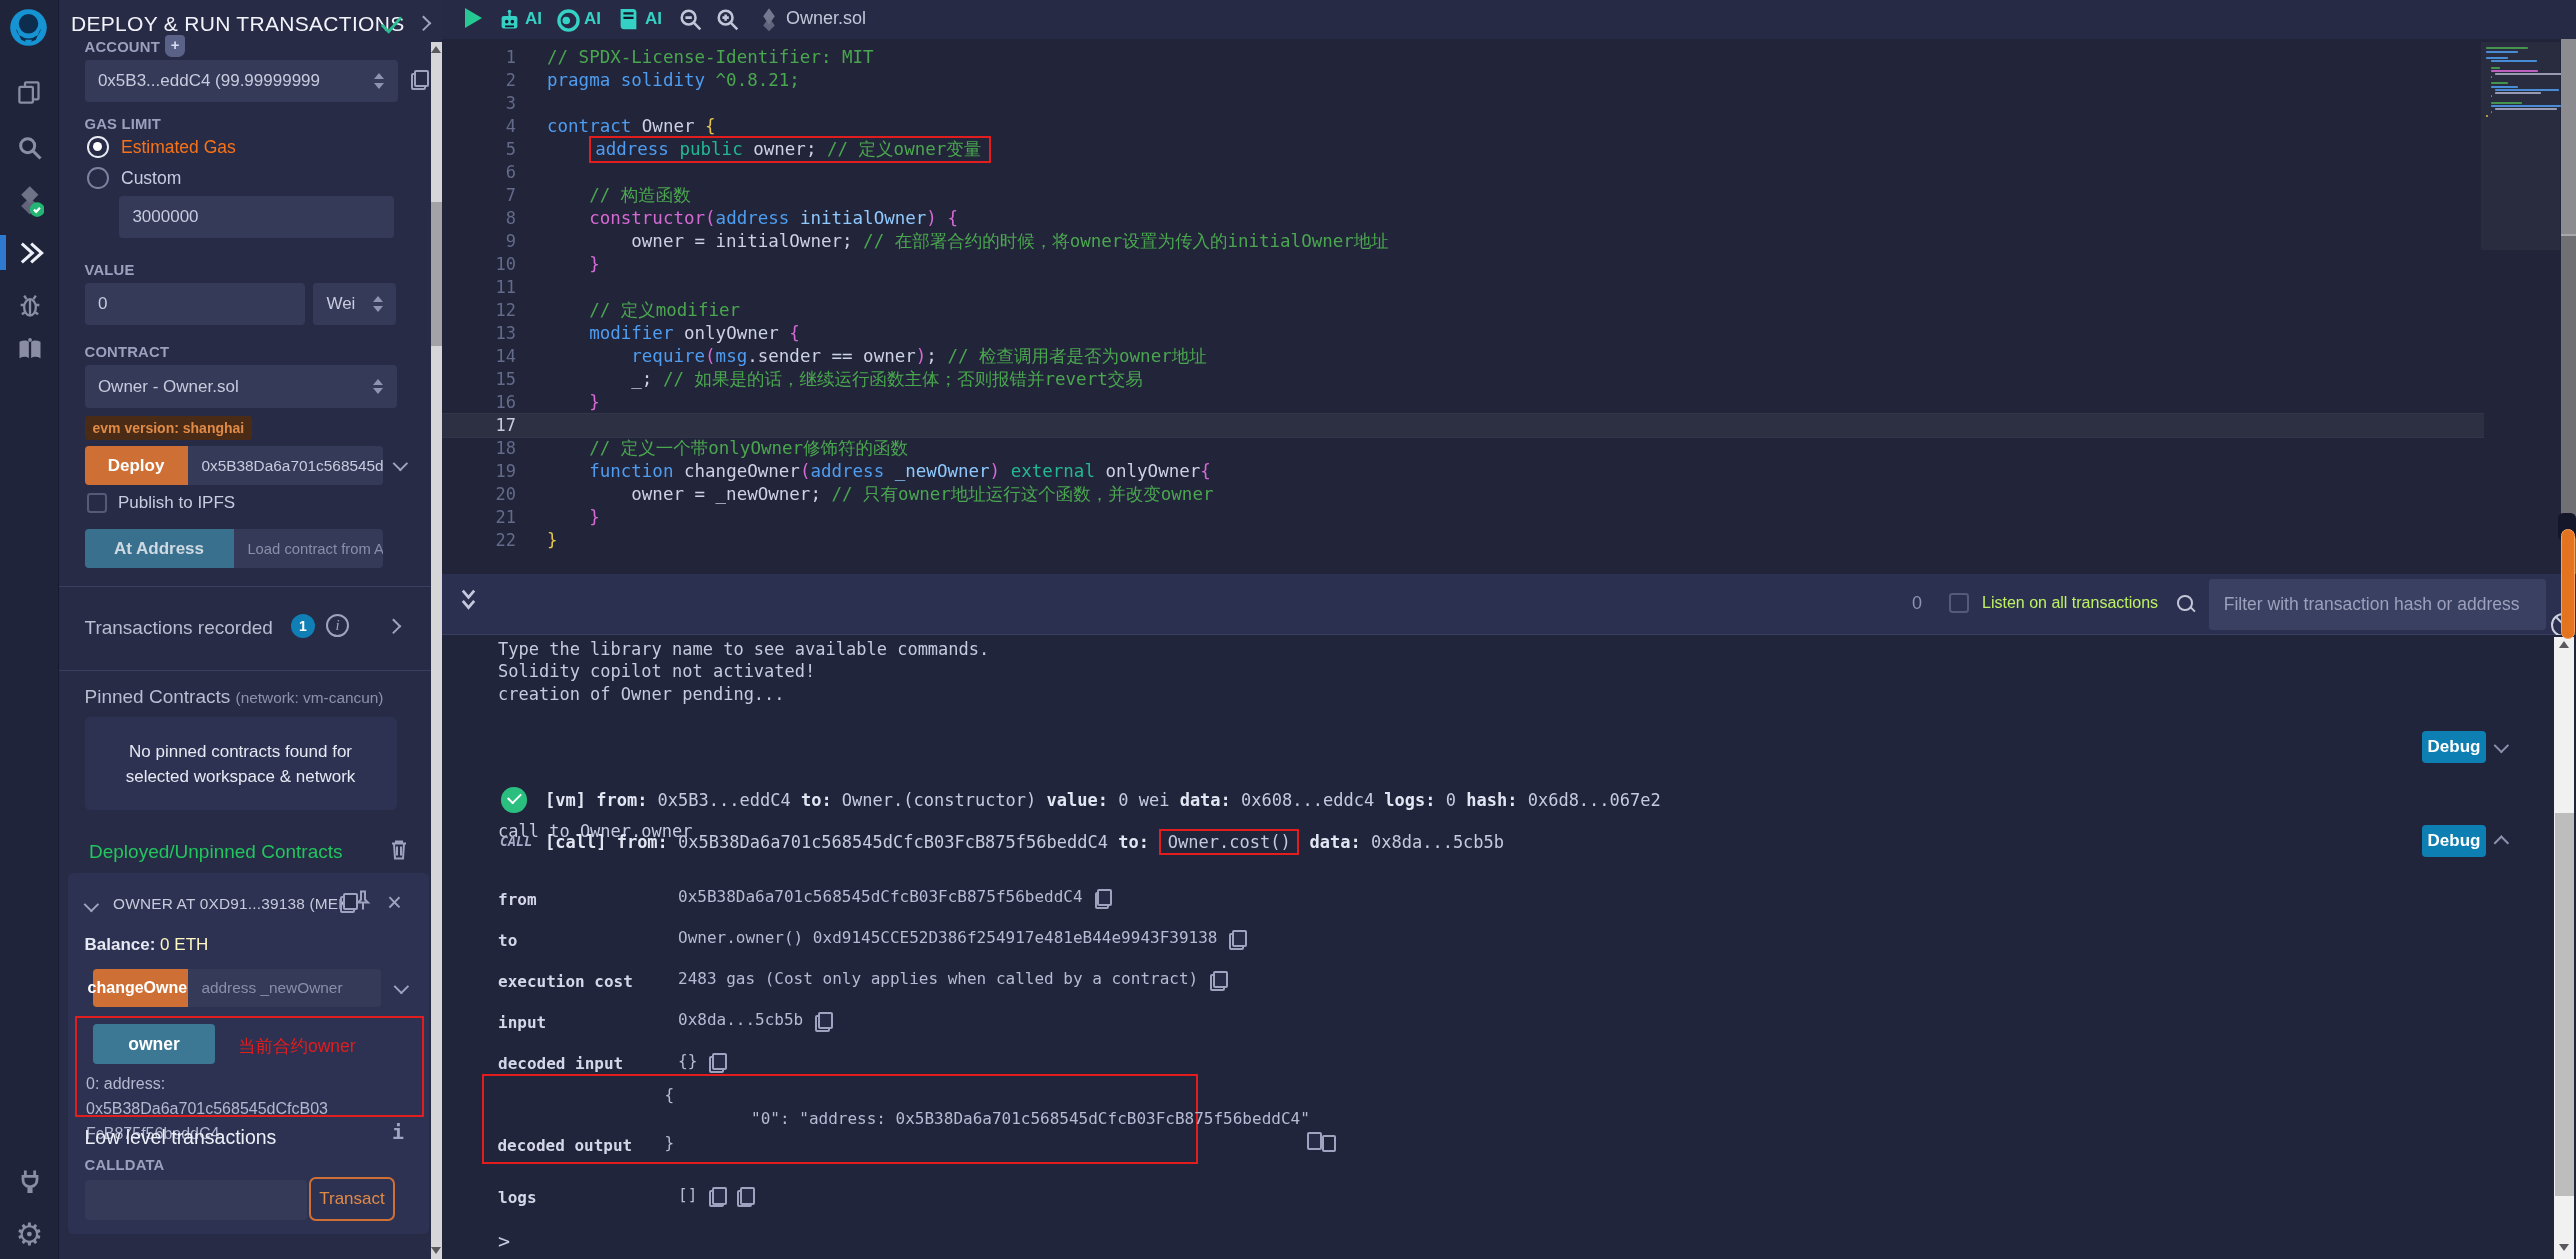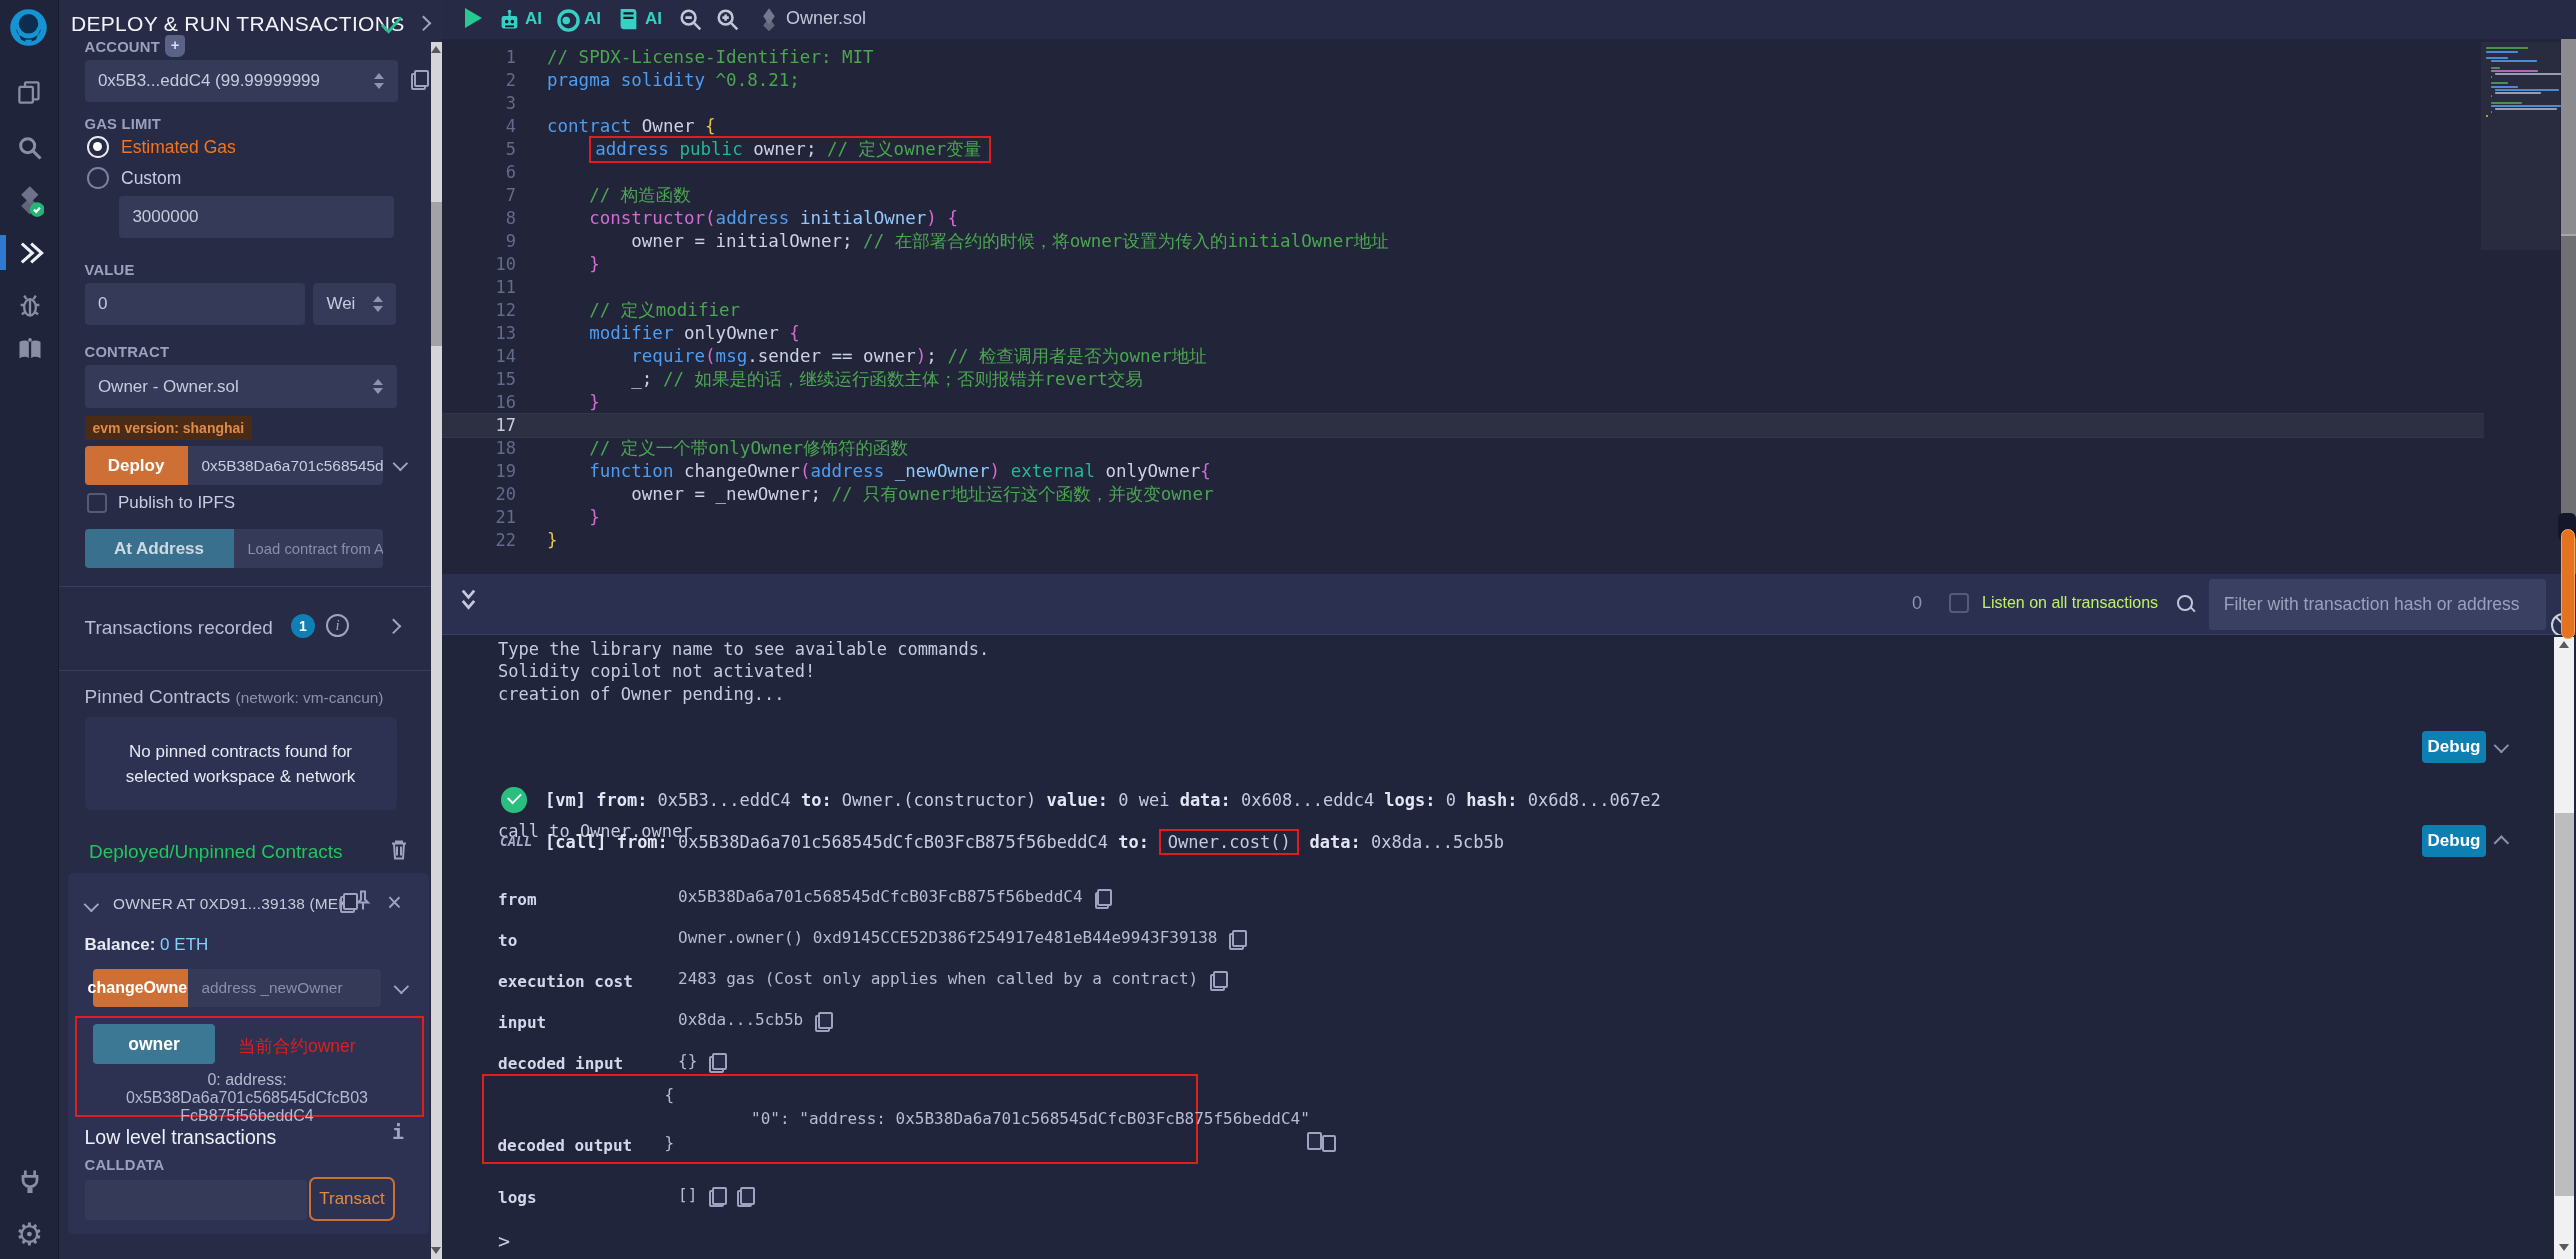--- a/index.html
+++ b/index.html
@@ -253,33 +253,33 @@
     <div class="abs cic" style="left:261px;top:893px"></div>
     <div class="abs" style="left:294px;top:889px">
       <svg width="20" height="23" viewBox="0 0 20 22" fill="none" stroke="#9fa3bf" stroke-width="2">
           <path d="M7 2 h6 M8 2 v8 l-3 3 h10 l-3-3 V2 M10 13 v7"></path>
         </svg>
     </div>
     <div class="abs" style="left:328px;top:888px;color:#9fa3bf;font-size:25.5px">×</div>
 
     <div class="abs" style="left:25.5px;top:935px;font-size:17px;color:#e6e8f2">
       <b>Balance:</b>
-      <span style="color:#b4b8cf"> </span><span style="color:#7dd3fc">0 ETH</span>
+      <span style="color:#b4b8cf"> </span><span style="color:#fef9c3">0 ETH</span>
     </div>
 
     <div class="abs btn-orange" style="left:34px;top:969px;width:95px;height:38px;border-radius:4px 0 0 4px;font-size:16px">changeOwner</div>
     <div class="abs pinput" style="left:129px;top:969px;width:193px;height:38px;border-radius:0 4px 4px 0;font-size:15.4px;color:#8a8ea8">
         <span>address _newOwner</span>
       </div>
     <div class="abs chev d" style="left:337px;top:981px"></div>
 
     <div class="abs red-box" style="left:16px;top:1016px;width:349px;height:101px"></div>
     <div class="abs" style="left:34px;top:1024px;width:122px;height:40px;background:var(--owner-btn);border-radius:4px;color:#fff;font-weight:700;font-size:17.5px;display:flex;align-items:center;justify-content:center">owner</div>
     <div class="abs red-cn" style="left:179px;top:1034px">当前合约owner</div>
-    <div class="abs" style="left:27px;top:1071px;width:322px;text-align:center;font-size:16px;color:#b4b8cf;line-height:18px">
+    <div class="abs" style="left:27px;top:1071px;width:322px;text-align:left;font-size:16px;color:#b4b8cf;line-height:25px">
       <div>0: address: 0x5B38Da6a701c568545dCfcB03</div>
       <div>FcB875f56beddC4</div>
     </div>
 
     <div class="abs" style="left:25.5px;top:1126px;font-size:19.5px;color:#eef0f8">Low level transactions</div>
     <div class="abs mono" style="left:333px;top:1120px;font-size:20px;color:#9fa3bf;font-weight:700">i</div>
     <div class="abs plabel" style="left:25.5px;top:1157px">CALLDATA</div>
     <div class="abs pinput" style="left:25.5px;top:1180px;width:222px;height:40px"></div>
     <div class="abs" style="left:250px;top:1177px;width:86px;height:44px;border:2px solid var(--orange);border-radius:6.7px;color:var(--orange-t);font-size:17px;display:flex;align-items:center;justify-content:center">Transact</div>
 

